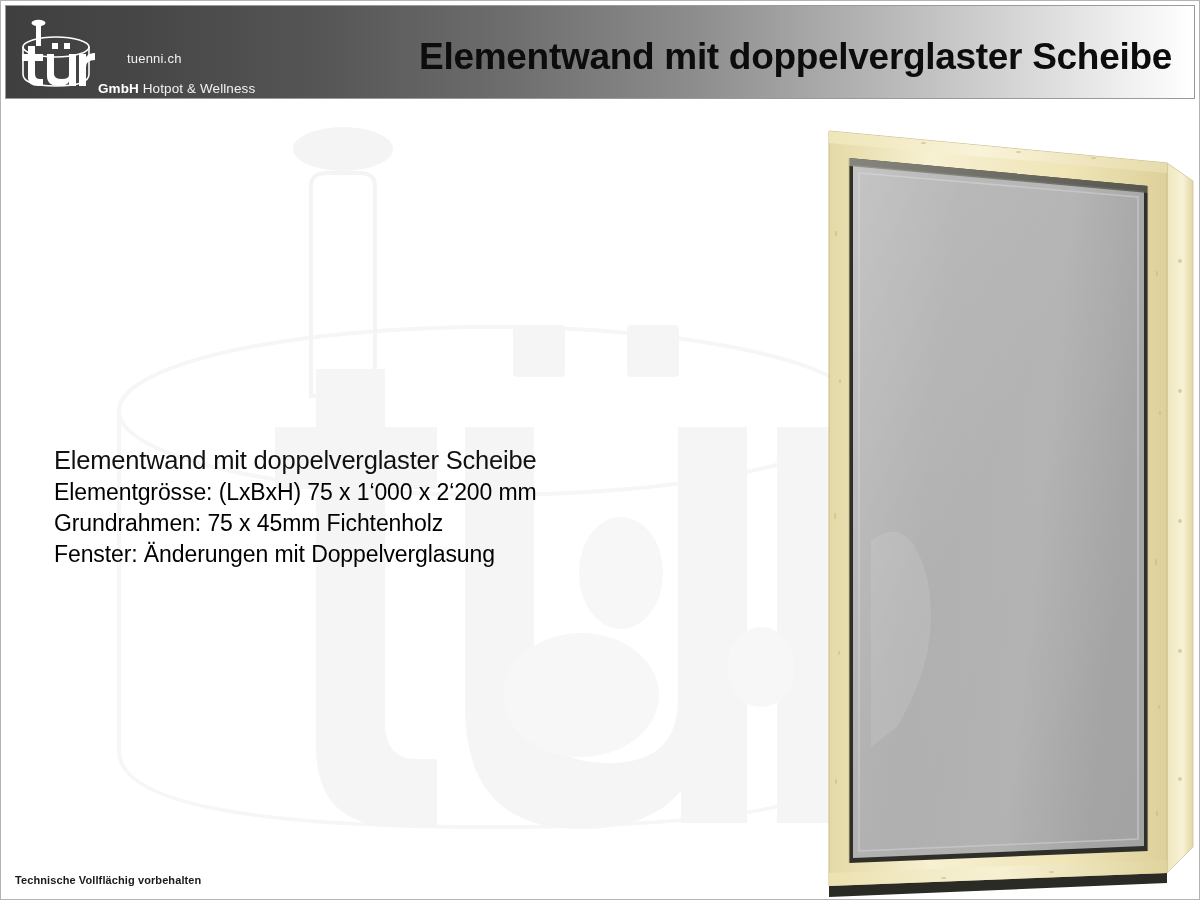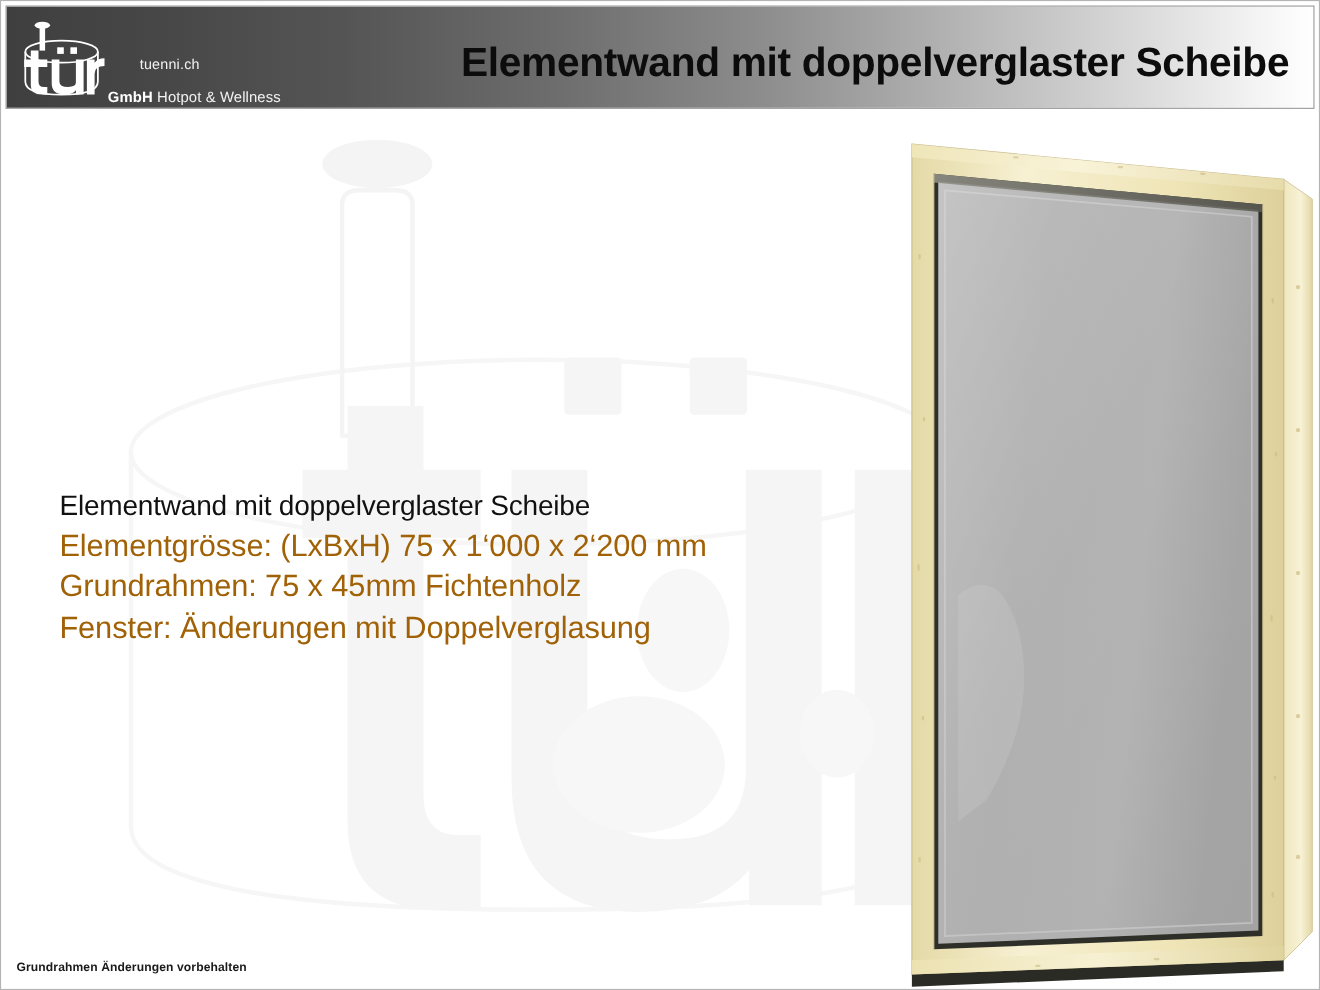--- a/index.html
+++ b/index.html
@@ -106,22 +106,22 @@
     width: 680px;
   }
   #spec-title {
     font-size: 25.5px;
     color: #111111;
     letter-spacing: -0.2px;
     line-height: 1.28;
     white-space: nowrap;
   }
   .spec-line {
-    font-size: 28px;
-    color: #a16207;
+    font-size: 23px;
+    color: #000000;
     letter-spacing: -0.1px;
     line-height: 1.35;
     white-space: nowrap;
   }
 
   
   #footer-note {
     position: absolute;
     left: 14px;
     top: 873px;
@@ -317,15 +317,15 @@
       <g fill="#d6c894" opacity="0.85">
         <circle cx="379" cy="150" r="2"></circle>
         <circle cx="379" cy="280" r="2"></circle>
         <circle cx="379" cy="410" r="2"></circle>
         <circle cx="379" cy="540" r="2"></circle>
         <circle cx="379" cy="668" r="2"></circle>
       </g>
     </svg>
   </div>
 
-  <div id="footer-note">Grundrahmen Änderungen vorbehalten</div>
+  <div id="footer-note">Technische Vollflächig vorbehalten</div>
 
 </div>
 
 </body></html>

